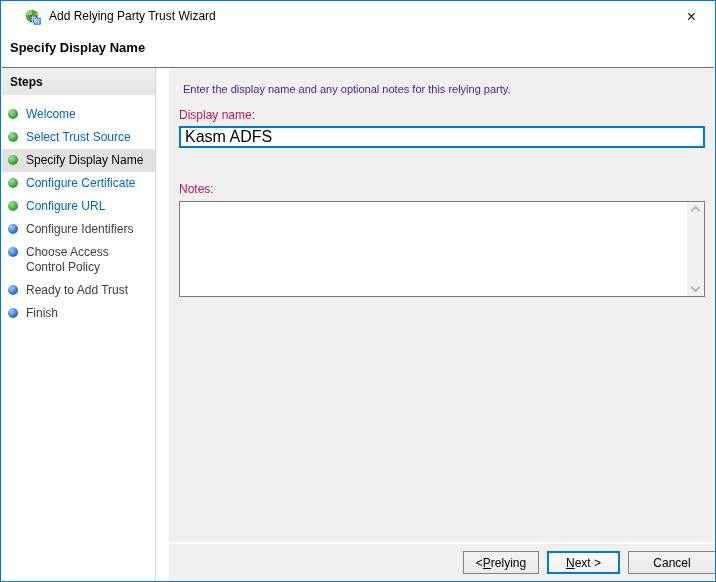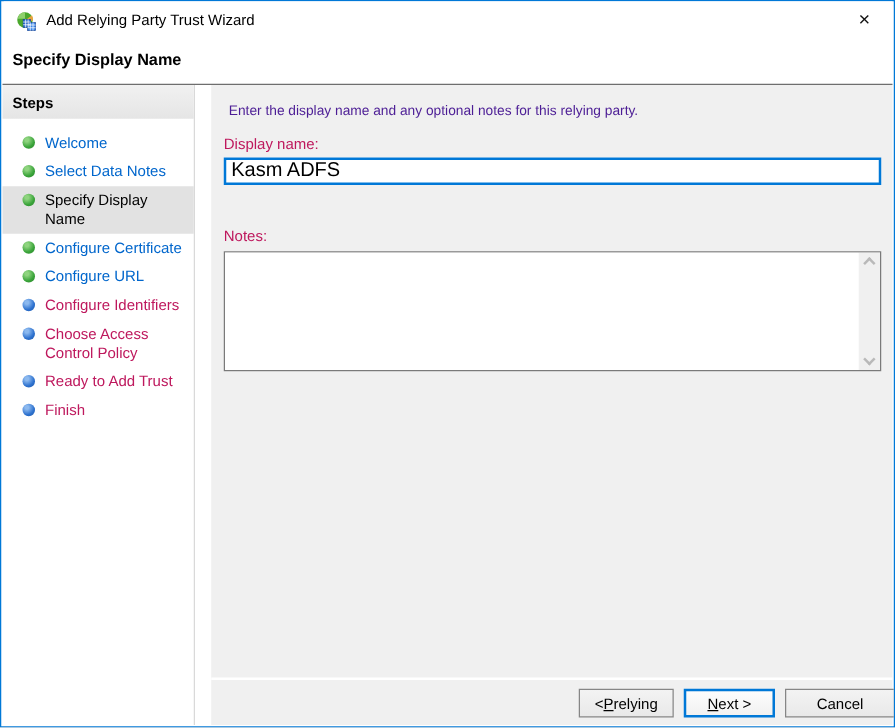--- a/index.html
+++ b/index.html
@@ -2,49 +2,49 @@
 <html><head>
 <meta charset="utf-8">
 <style>
   html,body{margin:0;padding:0;background:#d8d8d8;font-family:"Liberation Sans",sans-serif;}
   *{box-sizing:border-box;}
   .window{
     position:relative;width:716px;height:582px;background:#ffffff;
     border:1px solid #0078d7;overflow:hidden;font-size:12px;color:#000;
   }
   
-  .titlebar{position:absolute;left:2px;top:0;right:1px;height:31px;background:#fff;}
+  .titlebar{position:absolute;left:14px;top:0;right:1px;height:31px;background:#fff;}
   .app-icon{position:absolute;left:10px;top:8px;width:16px;height:16px;}
   .title-text{position:absolute;left:34px;top:0;line-height:31px;font-size:12px;color:#000;}
   .close-btn{
     position:absolute;right:0;top:0;width:45px;height:31px;display:flex;
     align-items:center;justify-content:center;font-size:16px;color:#111;cursor:default;
   }
   
   .page-header{position:absolute;left:1px;top:31px;right:1px;height:35px;background:#fff;}
   .page-title{position:absolute;left:8px;top:8px;font-size:13px;font-weight:bold;color:#000;}
   .header-sep{position:absolute;left:1px;top:66px;right:1px;height:1px;background:#6e6e6e;}
   
   .sidebar{
     position:absolute;left:1px;top:67px;width:154px;bottom:1px;background:#ffffff;
     border-right:1px solid #d9d9d9;
   }
   .steps-heading{
     height:27px;background:linear-gradient(#f1f1f1,#e5e5e5);
     display:flex;align-items:center;padding-left:8px;font-weight:bold;font-size:12px;color:#000;
   }
   .steps-list{list-style:none;margin:8px 0 0 0;padding:0;}
-  .step{display:flex;align-items:flex-start;padding:4px 6px 4px 16px;line-height:15px;}
+  .step{display:flex;align-items:flex-start;padding:4px 6px 4px 6px;line-height:15px;}
   .bullet{flex:0 0 10px;width:10px;height:10px;border-radius:50%;margin:2px 8px 0 0;}
   .bullet.green{background:radial-gradient(circle at 35% 30%,#8fd47f 15%,#3aa43a 60%,#2a832a);}
   .bullet.blue{background:radial-gradient(circle at 35% 30%,#8cb9ef 15%,#2e72cf 60%,#1f58a8);}
   .step.link .step-label{color:#0066cc;cursor:pointer;}
   .step.current{background:#e2e2e2;}
   .step.current .step-label{color:#000;}
-  .step.upcoming .step-label{color:#be185d;}
+  .step.upcoming .step-label{color:#404040;}
   
   .main{
     position:absolute;left:168px;top:67px;right:1px;bottom:1px;background:#f0f0f0;
     padding:11px 9px 0 10px;
   }
   .desc{margin:4px;font-size:11px;color:#4c1d95;}
   .field-label{margin:13px 0 4px 0;font-size:12px;color:#be185d;}
   .display-input{
     display:block;width:100%;height:22px;border:2px solid #0078d7;background:#fff;
     font-family:"Liberation Sans",sans-serif;font-size:16px;padding:0 4px;outline:none;color:#000;
@@ -103,21 +103,21 @@
 
   <div class="sidebar">
     <div class="steps-heading">Steps</div>
     <ul class="steps-list">
       <li class="step link">
         <span class="bullet green"></span>
         <span class="step-label">Welcome</span>
       </li>
       <li class="step link">
         <span class="bullet green"></span>
-        <span class="step-label">Select Data Notes</span>
+        <span class="step-label">Select Trust Source</span>
       </li>
       <li class="step current">
         <span class="bullet green"></span>
         <span class="step-label">Specify Display Name</span>
       </li>
       <li class="step link">
         <span class="bullet green"></span>
         <span class="step-label">Configure Certificate</span>
       </li>
       <li class="step link">

